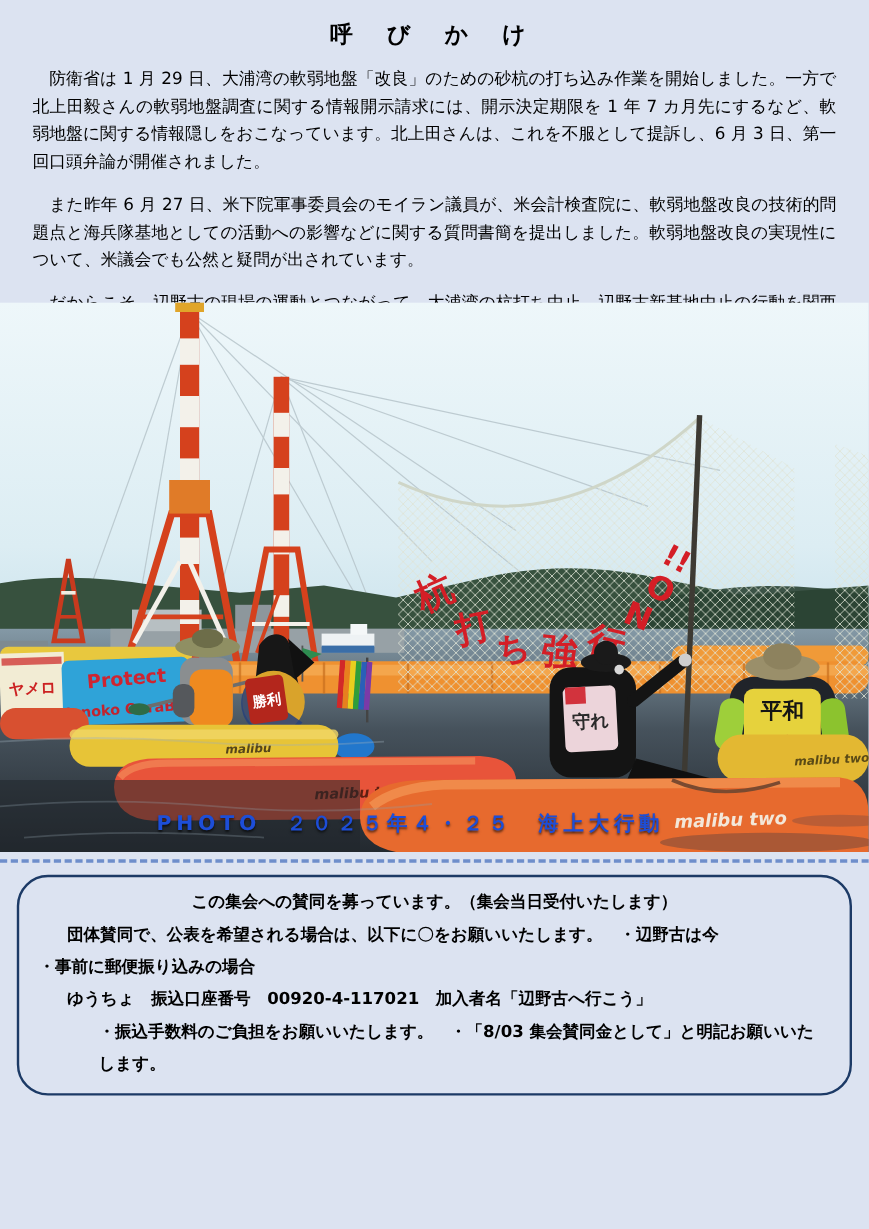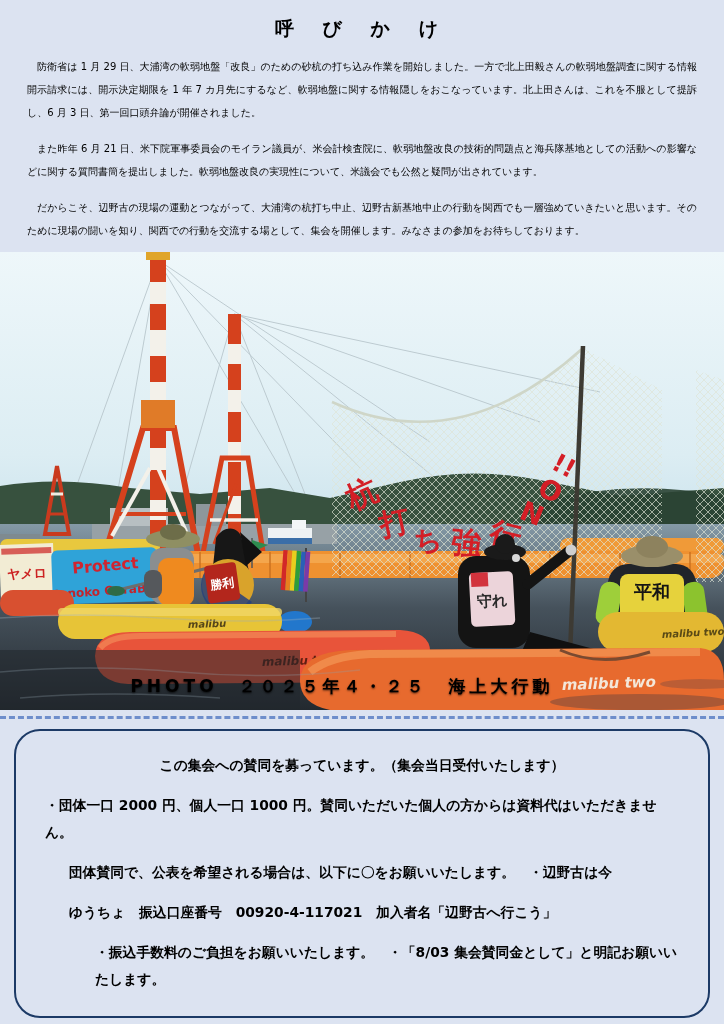--- a/index.html
+++ b/index.html
@@ -14,60 +14,60 @@
 
   .flyer-title{
     margin:0;padding-top:16px;
     text-align:center;
     font-size:19px;font-weight:bold;
     letter-spacing:11px;
   }
   .intro{padding:13px 27px 0;}
   .intro p{
     margin:0 0 13px;
-    font-size:10px;line-height:23px;
+    font-size:14px;line-height:23px;
     text-indent:1em;font-weight:500;
     text-align:justify;
   }
 
   .photo-wrap{position:absolute;top:252px;left:0;width:724px;height:458px;}
   .photo-wrap svg{display:block;}
   .photo-caption{
     position:absolute;left:0;right:40px;bottom:12px;
     text-align:center;
-    color:#000000;font-weight:bold;font-size:17px;letter-spacing:4px;
+    color:#1d4ed8;font-weight:bold;font-size:17px;letter-spacing:4px;
     text-shadow:0 1px 2px rgba(0,0,0,.65);
   }
 
   .bottom{position:absolute;top:712px;left:0;width:724px;}
   .divider{border-top:3px dashed #6e8ecb;margin:4px 0 0;}
   .support-box{
     margin:10px 14px 0;
     border:2px solid #1c3a66;border-radius:26px;
     padding:8px 16px 10px;
     font-weight:bold;font-size:13.8px;
   }
-  .support-box p{margin:13px;line-height:27px;white-space:pre-wrap;}
+  .support-box p{margin:0;line-height:27px;white-space:pre-wrap;}
   .sb-center{text-align:center;}
   .sb-indent1{padding-left:10px;}
   .sb-indent2{padding-left:50px;}
 
   .slogan-char{font-weight:bold;fill:#d41e26;}
   .kayak-label{font-style:italic;font-weight:bold;}
 </style>
 </head>
 <body>
 
 <div class="page">
 
   <h1 class="flyer-title">呼 び か け</h1>
 
   <div class="intro">
     <p>防衛省は 1 月 29 日、大浦湾の軟弱地盤「改良」のための砂杭の打ち込み作業を開始しました。一方で北上田毅さんの軟弱地盤調査に関する情報開示請求には、開示決定期限を 1 年 7 カ月先にするなど、軟弱地盤に関する情報隠しをおこなっています。北上田さんは、これを不服として提訴し、6 月 3 日、第一回口頭弁論が開催されました。</p>
-    <p>また昨年 6 月 21 日、米下院軍事委員会のモイラン議員が、米会計検査院に、軟弱地盤改良の技術的問題点と海兵隊基地としての活動への影響などに関する質問書簡を提出しました。軟弱地盤改良の実現性について、米議会でも公然と疑問が出されています。</p>
+    <p>また昨年 6 月 27 日、米下院軍事委員会のモイラン議員が、米会計検査院に、軟弱地盤改良の技術的問題点と海兵隊基地としての活動への影響などに関する質問書簡を提出しました。軟弱地盤改良の実現性について、米議会でも公然と疑問が出されています。</p>
     <p>だからこそ、辺野古の現場の運動とつながって、大浦湾の杭打ち中止、辺野古新基地中止の行動を関西でも一層強めていきたいと思います。そのために現場の闘いを知り、関西での行動を交流する場として、集会を開催します。みなさまの参加をお待ちしております。</p>
   </div>
 
   <div class="photo-wrap">
     <svg viewBox="0 0 724 458" width="724" height="458">
       <defs>
         <linearGradient id="sky" x1="0" y1="0" x2="0" y2="1">
           <stop offset="0" stop-color="#eef7fa"></stop>
           <stop offset="0.7" stop-color="#dcedf3"></stop>
           <stop offset="1" stop-color="#c9e2ec"></stop>
@@ -306,21 +306,21 @@
     </svg>
 
     <div class="photo-caption">PHOTO　２０２５年４・２５　海上大行動</div>
   </div>
 
   <div class="bottom">
     <div class="divider"></div>
 
     <div class="support-box">
       <p class="sb-center">この集会への賛同を募っています。（集会当日受付いたします）</p>
-      <p>・団体一口 2000 円、個人一口 1000 円。賛同いただいた個人の方からは資料代はいただきません。</p>
       <p class="sb-indent1">　団体賛同で、公表を希望される場合は、以下に〇をお願いいたします。　・辺野古は今</p>
+      <p>・事前に郵便振り込みの場合</p>
       <p class="sb-indent1">　ゆうちょ　振込口座番号　00920-4-117021　加入者名「辺野古へ行こう」</p>
       <p class="sb-indent2">・振込手数料のご負担をお願いいたします。　・「8/03 集会賛同金として」と明記お願いいたします。</p>
 
     </div>
   </div>
 
 </div>
 
 </body></html>

